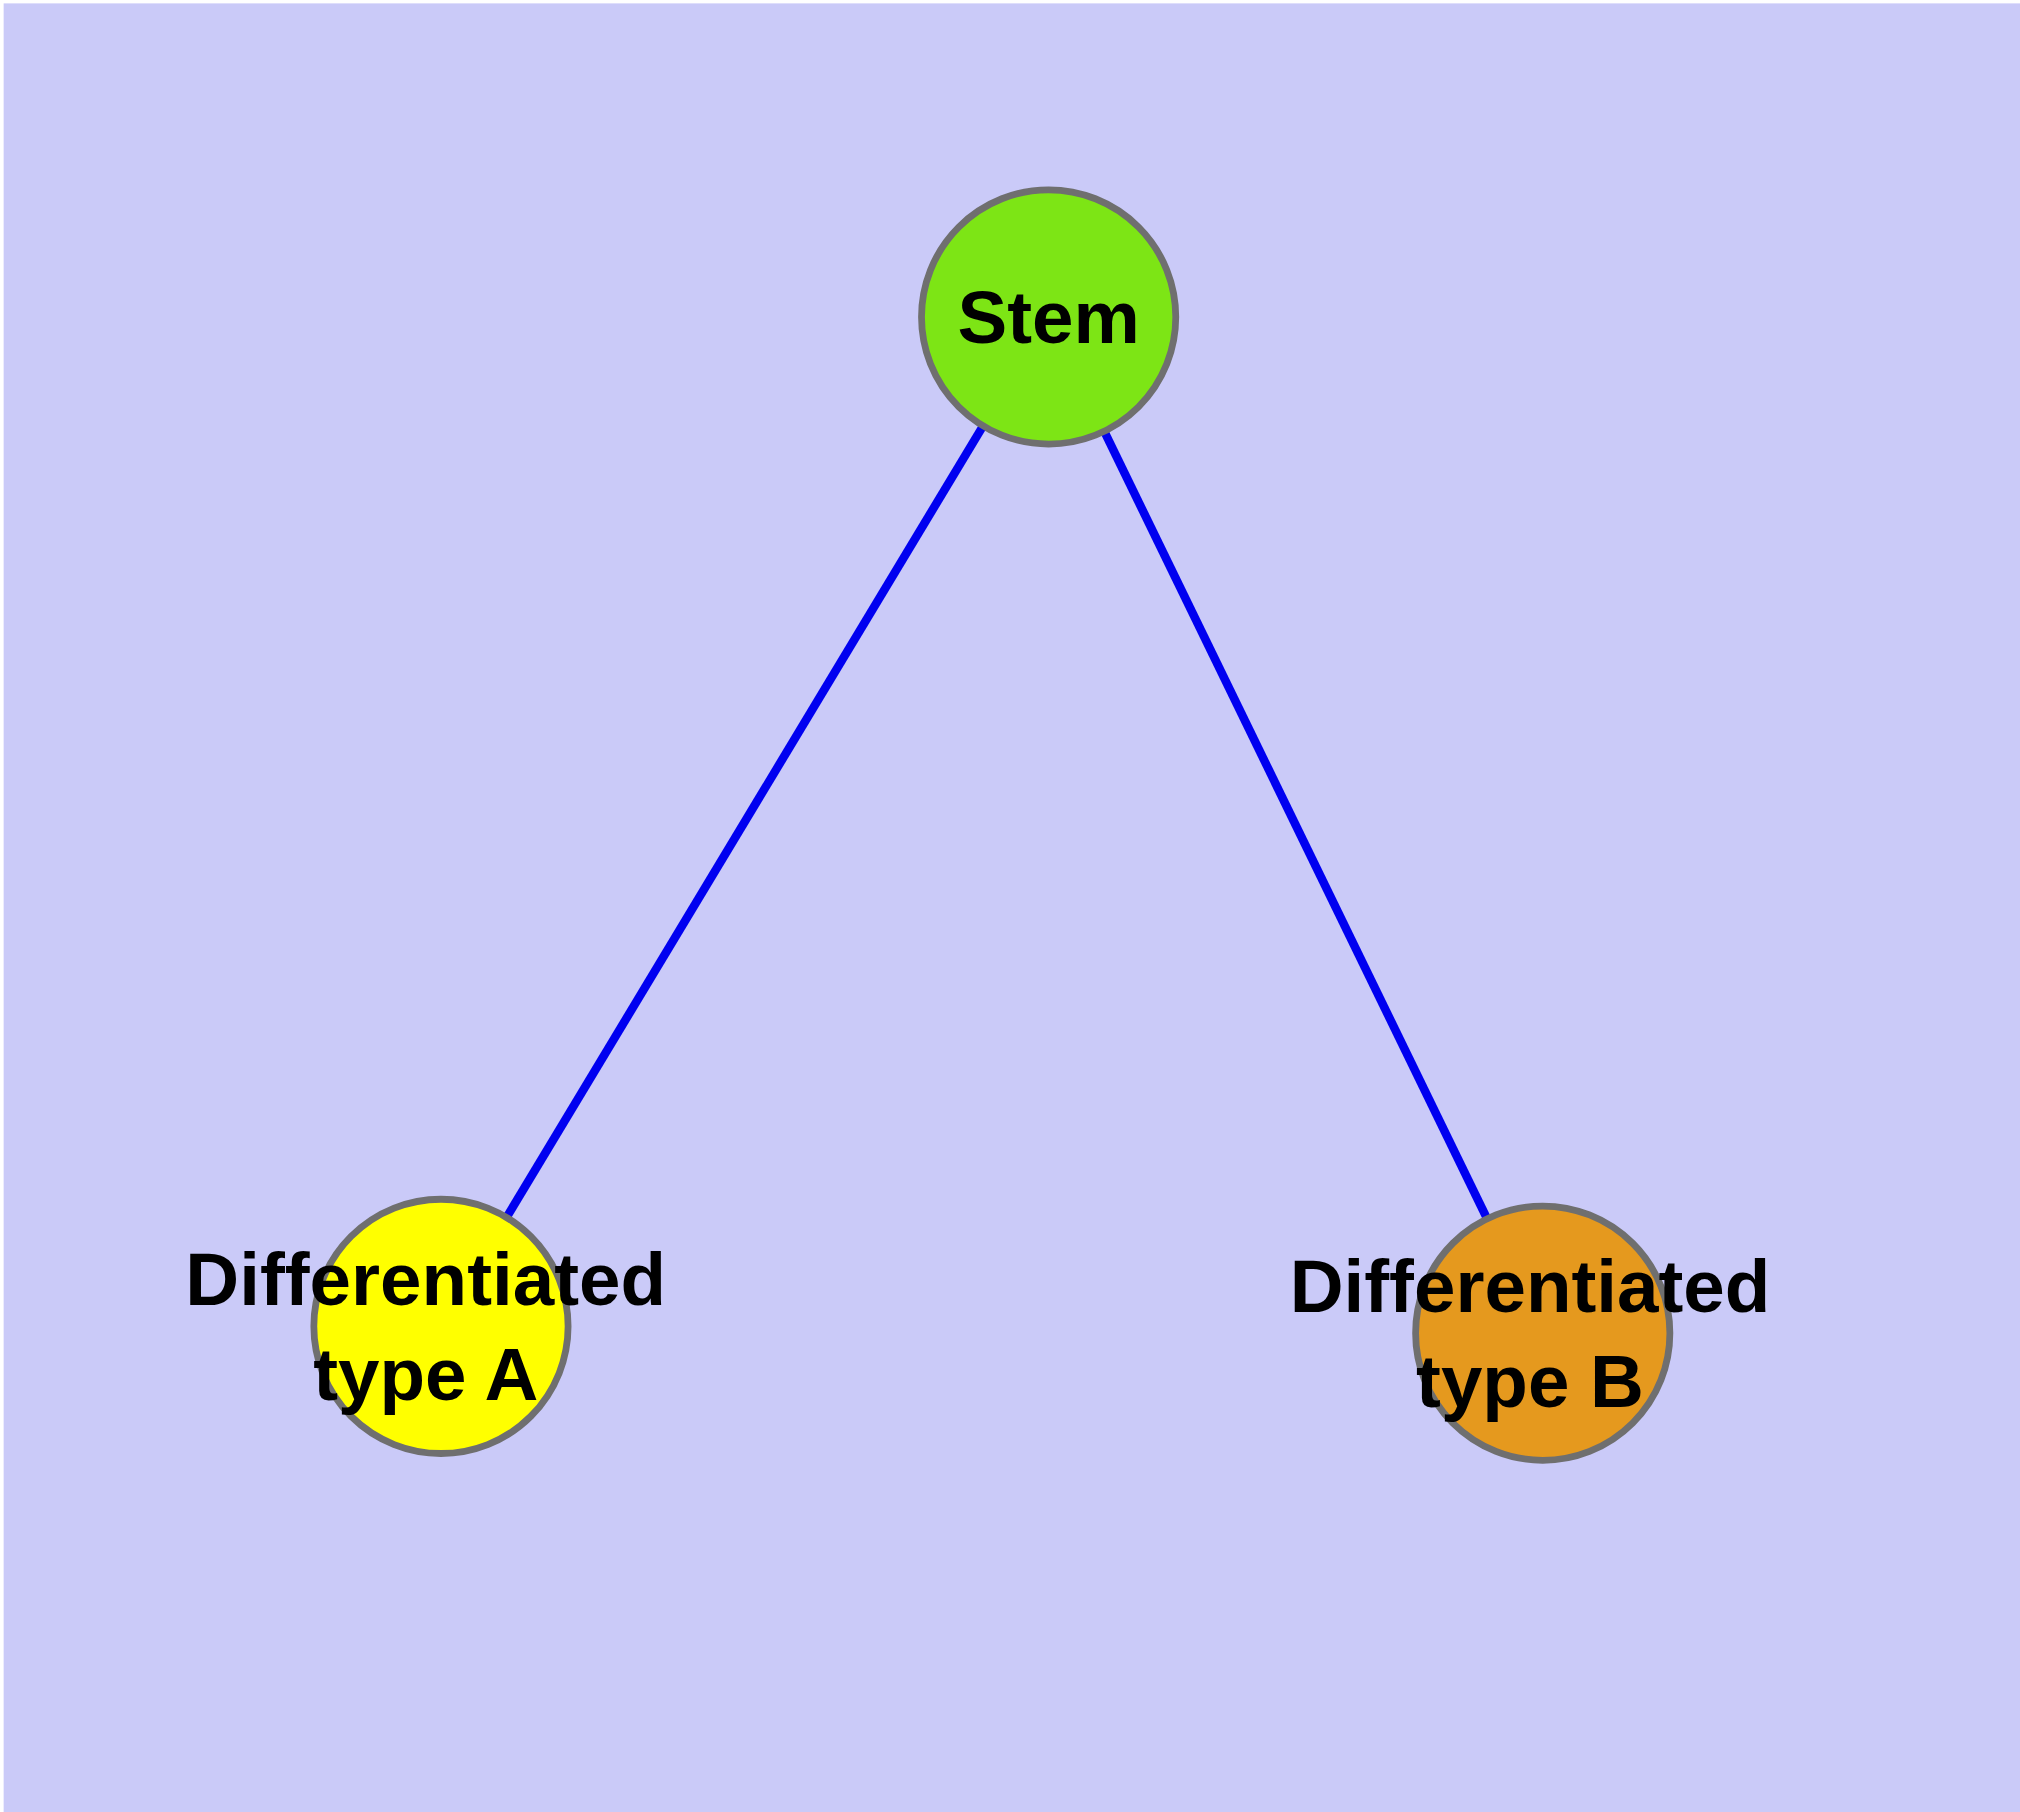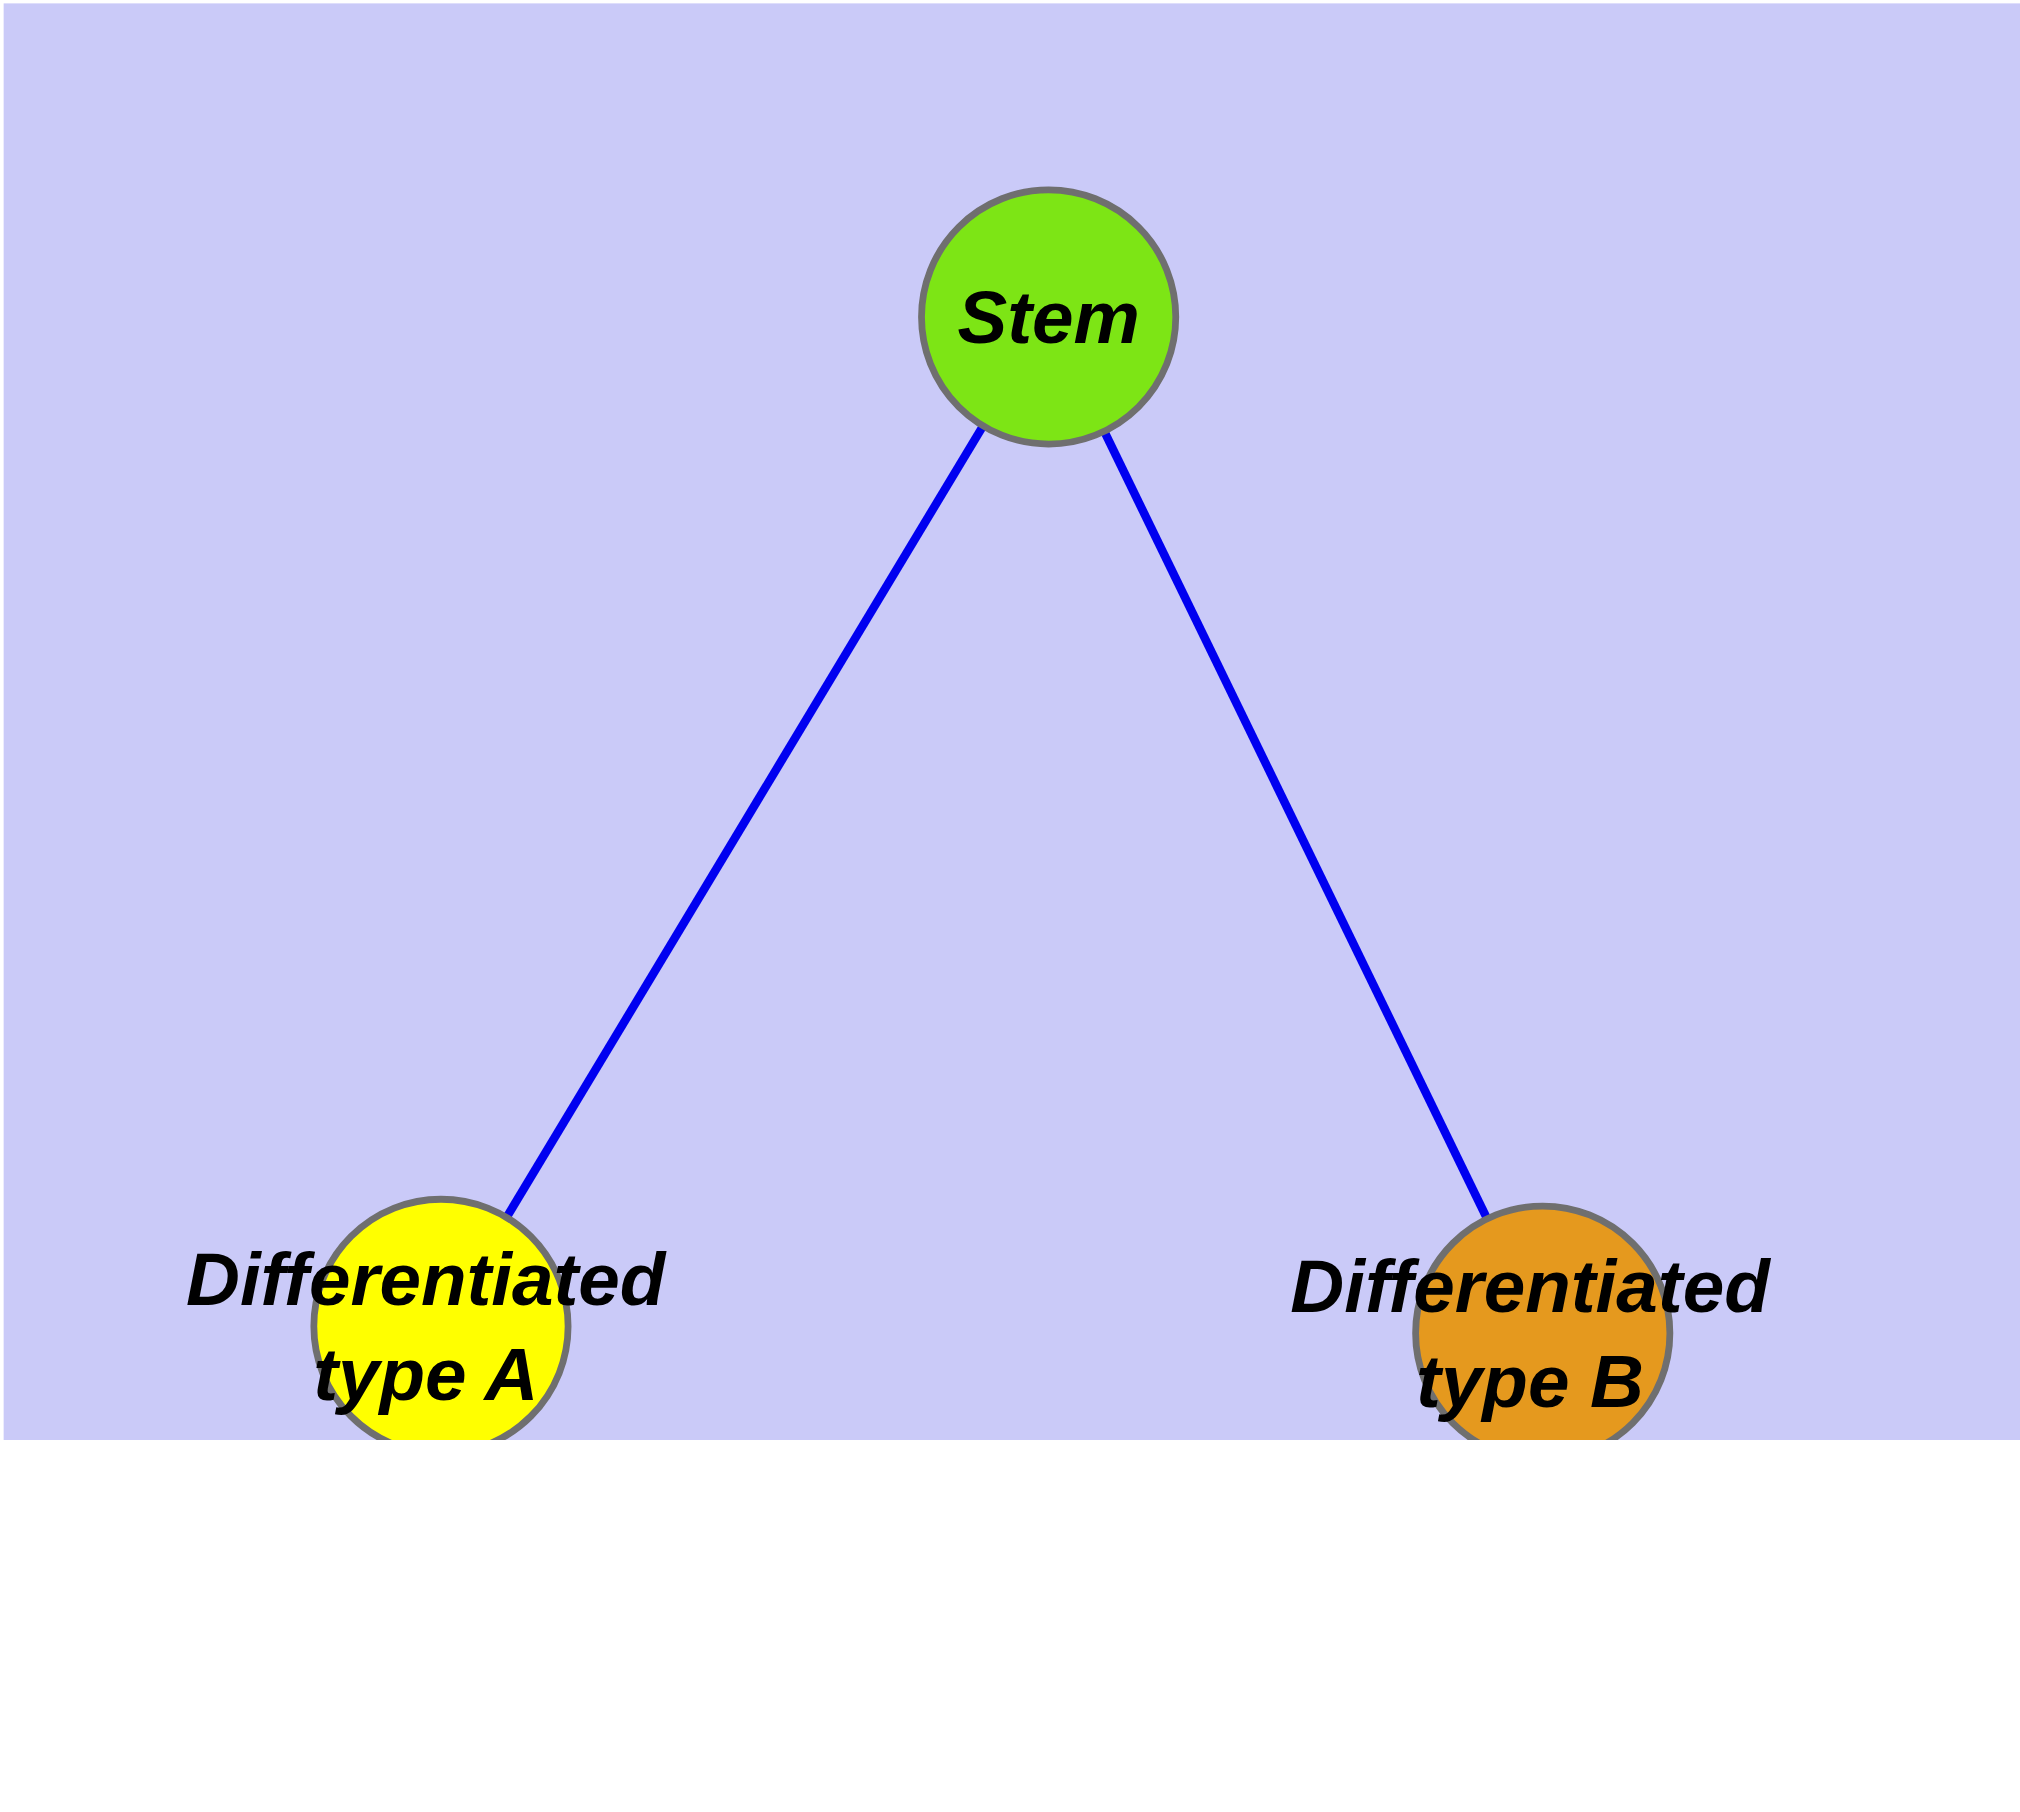--- a/index.html
+++ b/index.html
@@ -3,23 +3,22 @@
 <meta charset="utf-8">
 <style>
   html, body {
     margin: 0;
     padding: 0;
     background: #FFFFFF;
   }
   #diagram-canvas {
     position: relative;
     width: 2021px;
-    height: 1440px;
+    height: 1812px;
     overflow: hidden;
-    font-style: italic;
   }
   #graph-svg {
     display: block;
     width: 2021px;
     height: 1812px;
   }
   .node-label {
     font-family: "Liberation Sans", sans-serif;
     font-weight: bold;
     text-anchor: middle;

